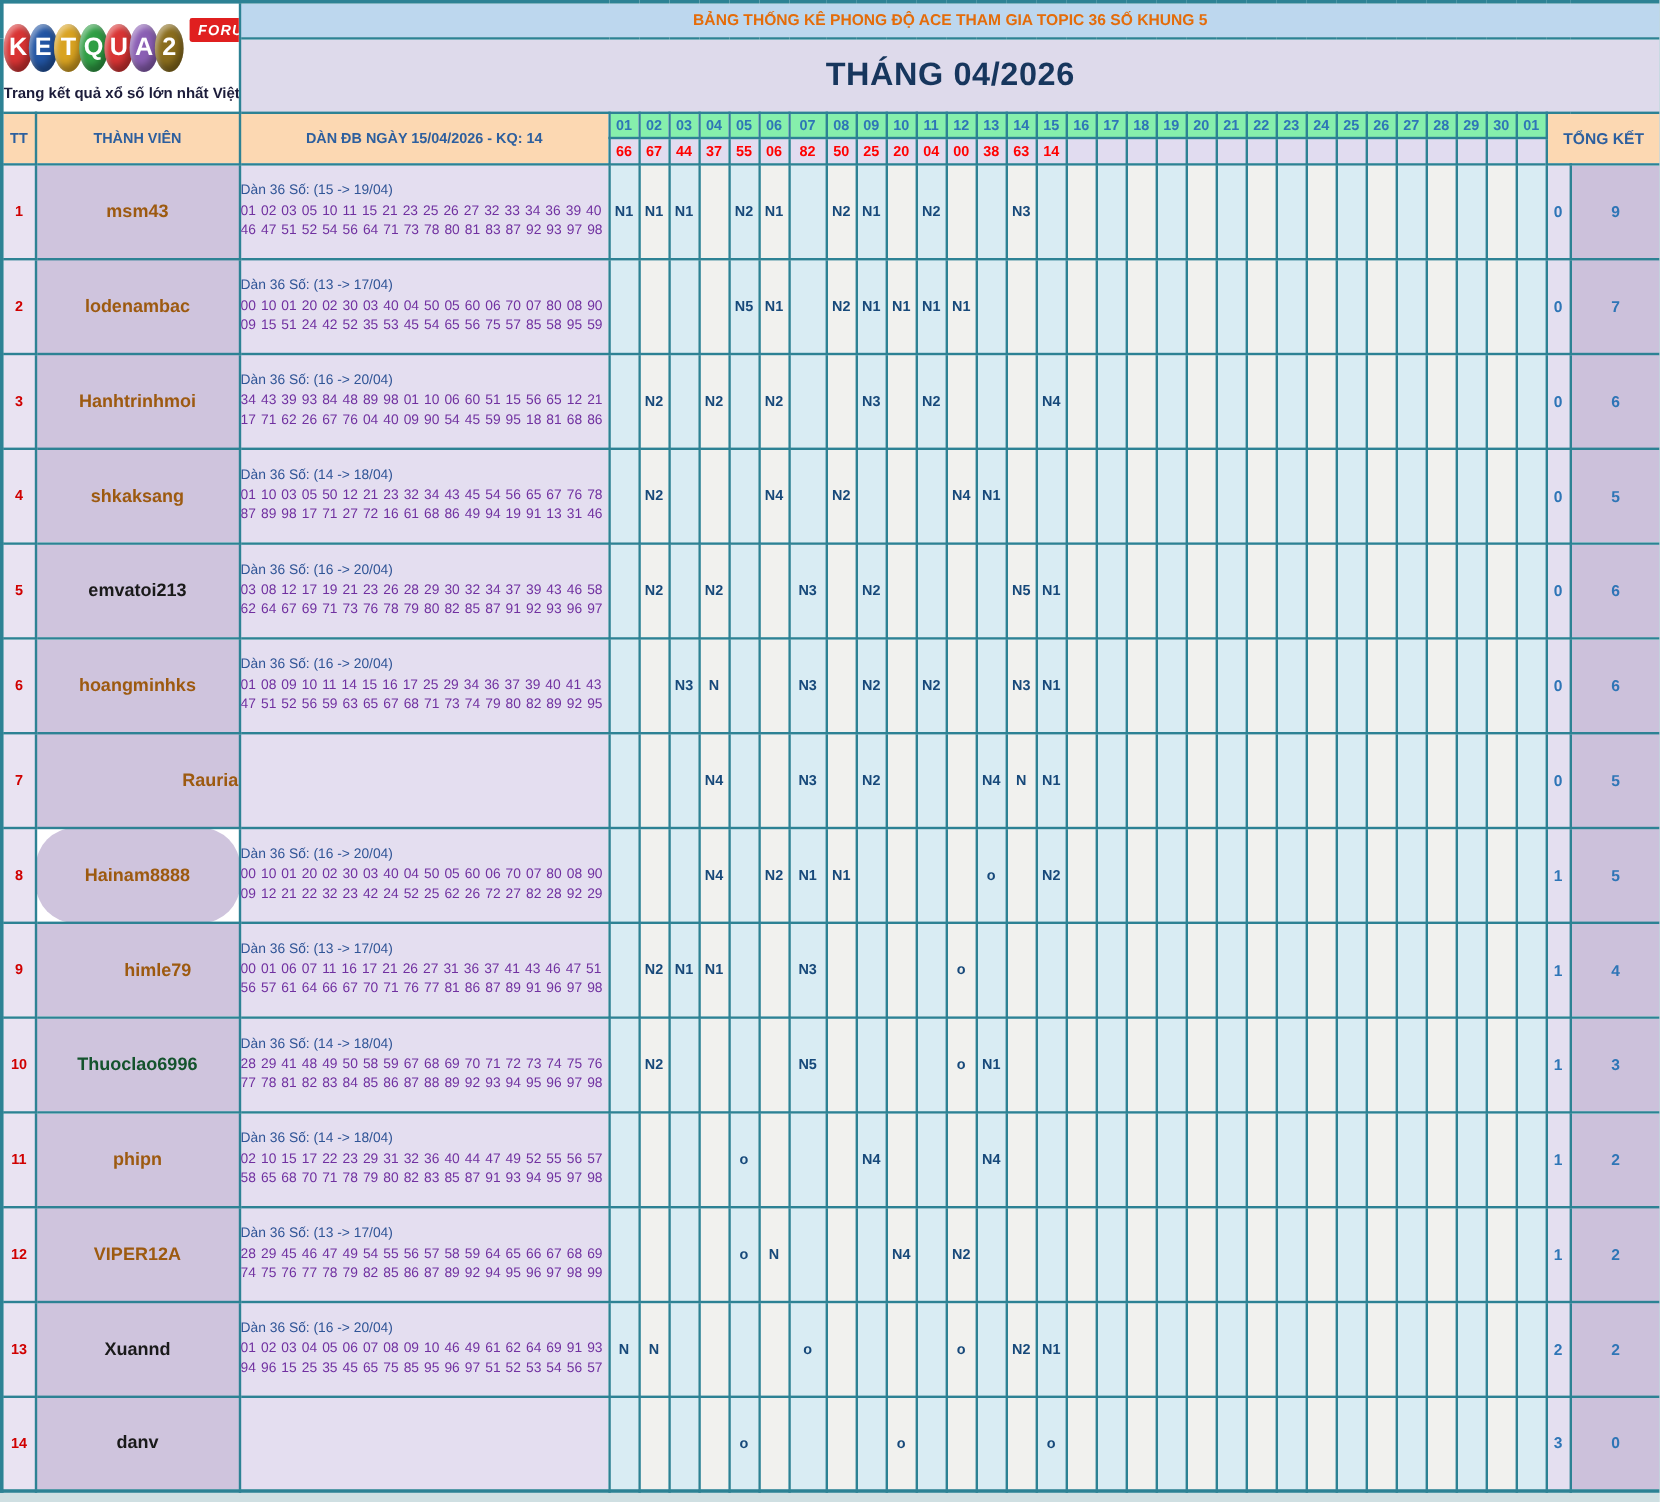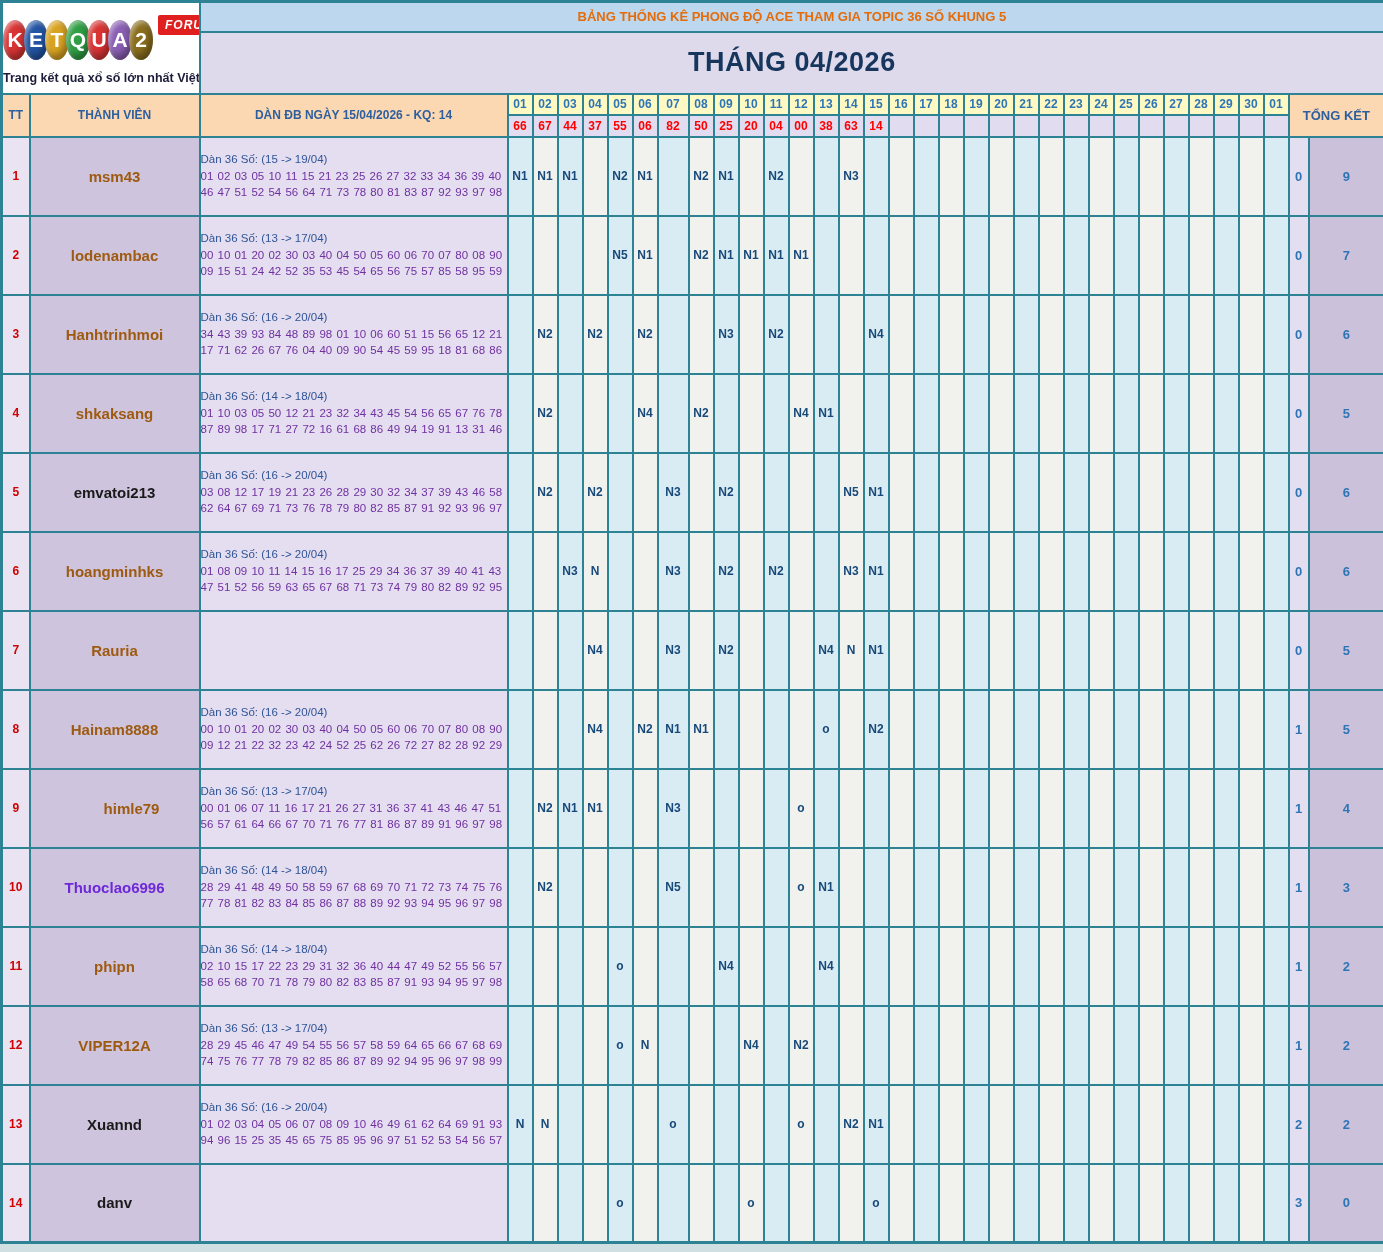--- a/index.html
+++ b/index.html
@@ -17,21 +17,21 @@
   .ball{display:inline-flex;align-items:center;justify-content:center;width:24px;height:40px;border-radius:50%;color:#fff;font-weight:bold;font-size:21px;margin-right:-3px;box-shadow:inset -3px -5px 6px rgba(0,0,0,.35), inset 2px 3px 4px rgba(255,255,255,.45);}
   .forum-badge{display:inline-block;background:#e01f1f;color:#fff;font-weight:bold;font-style:italic;font-size:12px;padding:3px 7px;margin-left:6px;border-radius:2px;align-self:flex-start;margin-top:4px;letter-spacing:1px;}
   .tagline{font-size:12.5px;font-weight:bold;color:#1c1c3a;white-space:nowrap;margin-top:2px;}
   td.banner{background:#bdd7ee;color:#e46c0a;font-weight:bold;font-size:13px;text-align:center;border-bottom:3px solid #1f3864;}
   td.title{background:#dedaeb;color:#17365d;font-weight:bold;font-size:27px;text-align:center;border-bottom:3px solid #1f3864;letter-spacing:.5px;}
 
   
   tr.r-dayhead{height:21px;}
   tr.r-results{height:22px;}
   .h-peach{background:#fcd8b2;color:#2d5f9e;font-weight:bold;font-size:12px;text-align:center;margin-top:44px;}
-  .h-day{background:#fef9c3;color:#2e75b6;font-weight:bold;font-size:12px;text-align:center;}
+  .h-day{background:#86efac;color:#2e75b6;font-weight:bold;font-size:12px;text-align:center;}
   .res{background:#e1dcf0;color:#ff0000;font-weight:bold;font-size:12px;text-align:center;}
   .h-tk{border-left:3px solid #1f3864;border-bottom:3px solid #1f3864;font-size:13px;}
 
   
   tbody tr{height:79px;}
   td.tt{background:#e9e3f2;color:#d00000;font-weight:bold;font-size:12px;text-align:center;}
   td.name{background:#cfc4dd;font-weight:bold;font-size:15px;text-align:center;}
   td.dan{background:#e4def0;vertical-align:top;padding:2px 4px 2px 8px;}
   .dan-label{color:#2f5496;font-size:11.5px;line-height:1.45;}
   .dan-nums{color:#7030a0;font-size:11.5px;line-height:1.45;word-spacing:1px;}
@@ -419,21 +419,21 @@
           <td class="day c-odd"></td>
           <td class="day c-even"></td>
           <td class="day c-odd"></td>
           <td class="day c-even"></td>
           <td class="day c-odd"></td>
           <td class="tk1">0</td>
           <td class="tk2">6</td>
         </tr>
         <tr>
           <td class="tt">7</td>
-          <td class="name" style="color: rgb(157, 90, 16);">Rauria</td>
+          <td class="name" style="color: rgb(157, 90, 16); text-align: right;">Rauria</td>
           <td class="dan"></td>
           <td class="day c-odd"></td>
           <td class="day c-even"></td>
           <td class="day c-odd"></td>
           <td class="day c-even">N4</td>
           <td class="day c-odd"></td>
           <td class="day c-even"></td>
           <td class="day c-odd">N3</td>
           <td class="day c-even"></td>
           <td class="day c-odd">N2</td>
@@ -457,21 +457,21 @@
           <td class="day c-odd"></td>
           <td class="day c-even"></td>
           <td class="day c-odd"></td>
           <td class="day c-even"></td>
           <td class="day c-odd"></td>
           <td class="tk1">0</td>
           <td class="tk2">5</td>
         </tr>
         <tr>
           <td class="tt">8</td>
-          <td class="name" style="color: rgb(157, 90, 16);">Hainam8888</td>
+          <td class="name" style="color: rgb(157, 90, 16); border-radius: 32px;">Hainam8888</td>
           <td class="dan">
             <div class="dan-label">Dàn 36 Số: (16 -&gt; 20/04)</div>
             <div class="dan-nums">00 10 01 20 02 30 03 40 04 50 05 60 06 70 07 80 08 90 09 12 21 22 32 23 42 24 52 25 62 26 72 27 82 28 92 29</div>
           </td>
           <td class="day c-odd"></td>
           <td class="day c-even"></td>
           <td class="day c-odd"></td>
           <td class="day c-even">N4</td>
           <td class="day c-odd"></td>
           <td class="day c-even">N2</td>
@@ -539,21 +539,21 @@
           <td class="day c-odd"></td>
           <td class="day c-even"></td>
           <td class="day c-odd"></td>
           <td class="day c-even"></td>
           <td class="day c-odd"></td>
           <td class="tk1">1</td>
           <td class="tk2">4</td>
         </tr>
         <tr>
           <td class="tt">10</td>
-          <td class="name" style="color: #6d28d9; margin-left: 24px;">Thuoclao6996</td>
+          <td class="name" style="color: #14532d; margin-left: 24px;">Thuoclao6996</td>
           <td class="dan">
             <div class="dan-label">Dàn 36 Số: (14 -&gt; 18/04)</div>
             <div class="dan-nums">28 29 41 48 49 50 58 59 67 68 69 70 71 72 73 74 75 76 77 78 81 82 83 84 85 86 87 88 89 92 93 94 95 96 97 98</div>
           </td>
           <td class="day c-odd"></td>
           <td class="day c-even">N2</td>
           <td class="day c-odd"></td>
           <td class="day c-even"></td>
           <td class="day c-odd"></td>
           <td class="day c-even"></td>

